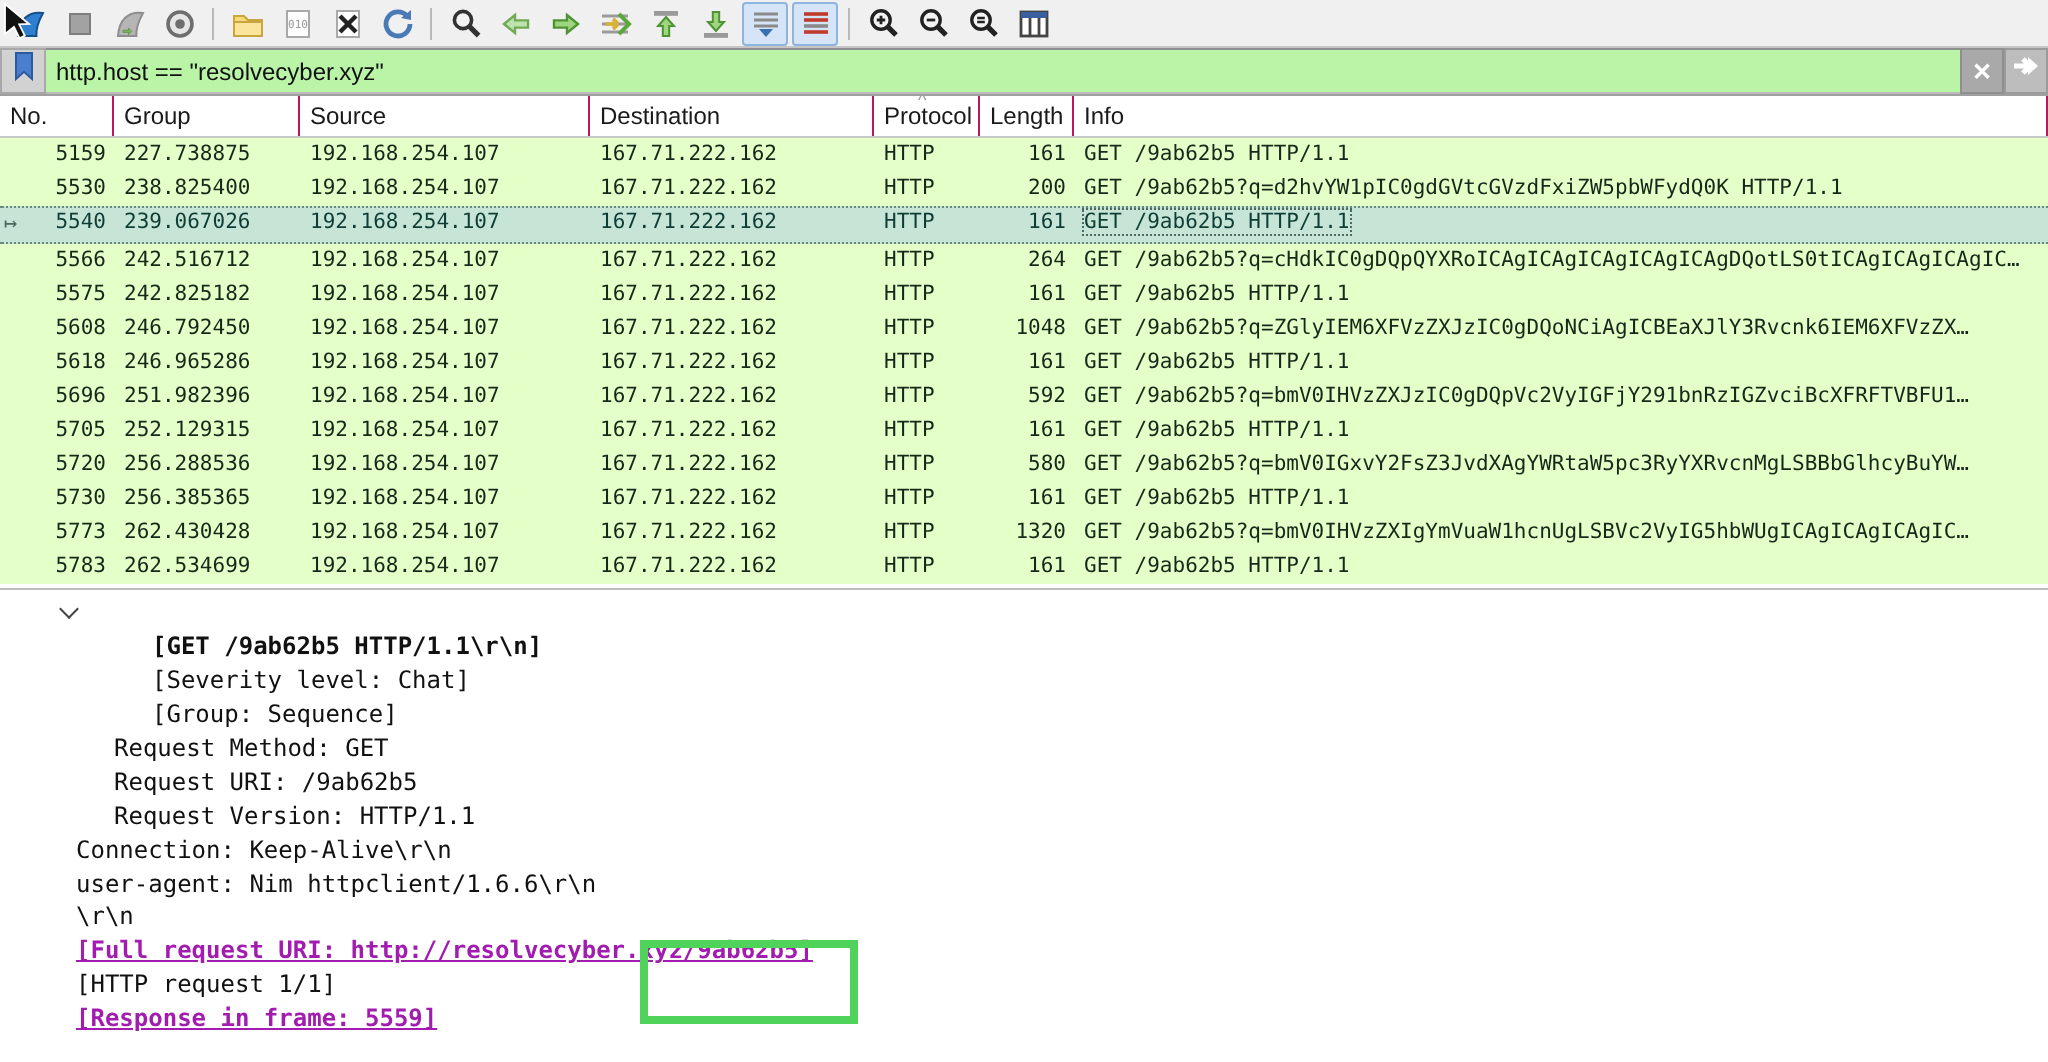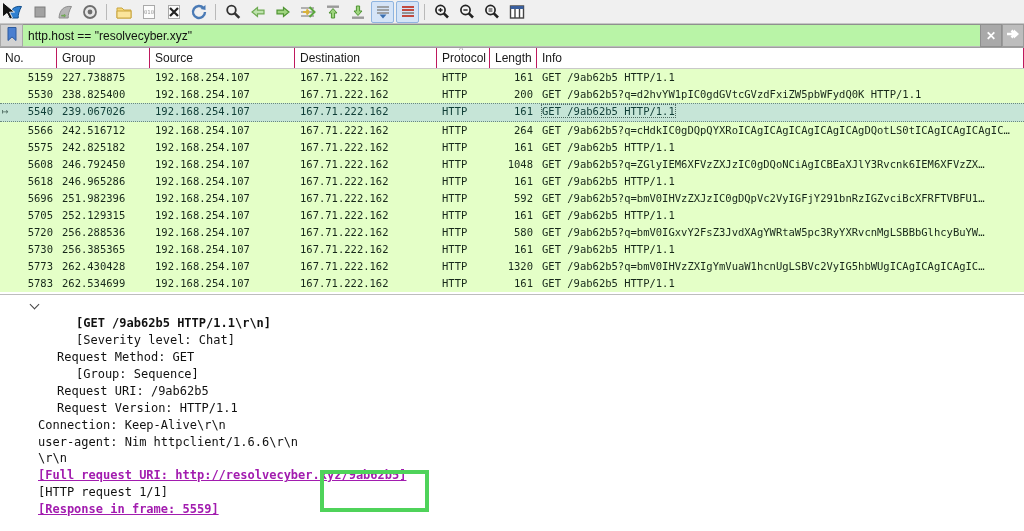--- a/index.html
+++ b/index.html
@@ -390,22 +390,22 @@
           <div class="c num">161</div>
           <div class="c info">GET /9ab62b5 HTTP/1.1</div>
         </div>
       </div>
   </div>
 
   <div class="details">
       <div class="dline selected" style="padding-left: 27px;"><span class="expander"><span class="chev"></span></span></div>
       <div class="dline" style="padding-left: 74px; font-weight: bold;"><span class="dtext">[GET /9ab62b5 HTTP/1.1\r\n]</span></div>
       <div class="dline" style="padding-left: 74px;"><span class="dtext">[Severity level: Chat]</span></div>
+      <div class="dline" style="padding-left: 74px;"><span class="dtext">[Group: Sequence]</span></div>
       <div class="dline" style="padding-left: 55px;"><span class="dtext">Request Method: GET</span></div>
-      <div class="dline" style="padding-left: 74px;"><span class="dtext">[Group: Sequence]</span></div>
       <div class="dline" style="padding-left: 55px;"><span class="dtext">Request URI: /9ab62b5</span></div>
       <div class="dline" style="padding-left: 55px;"><span class="dtext">Request Version: HTTP/1.1</span></div>
       <div class="dline" style="padding-left: 36px;"><span class="dtext">Connection: Keep-Alive\r\n</span></div>
       <div class="dline" style="padding-left: 36px;"><span class="dtext">user-agent: Nim httpclient/1.6.6\r\n</span></div>
       <div class="dline" style="padding-left: 36px;"><span class="dtext">\r\n</span></div>
       <div class="dline" style="padding-left: 36px;"><span class="dtext link">[Full request URI: http://resolvecyber.xyz/9ab62b5]</span></div>
       <div class="dline" style="padding-left: 36px;"><span class="dtext">[HTTP request 1/1]</span></div>
       <div class="dline" style="padding-left: 36px;"><span class="dtext link">[Response in frame: 5559]</span></div>
     </div>
 

